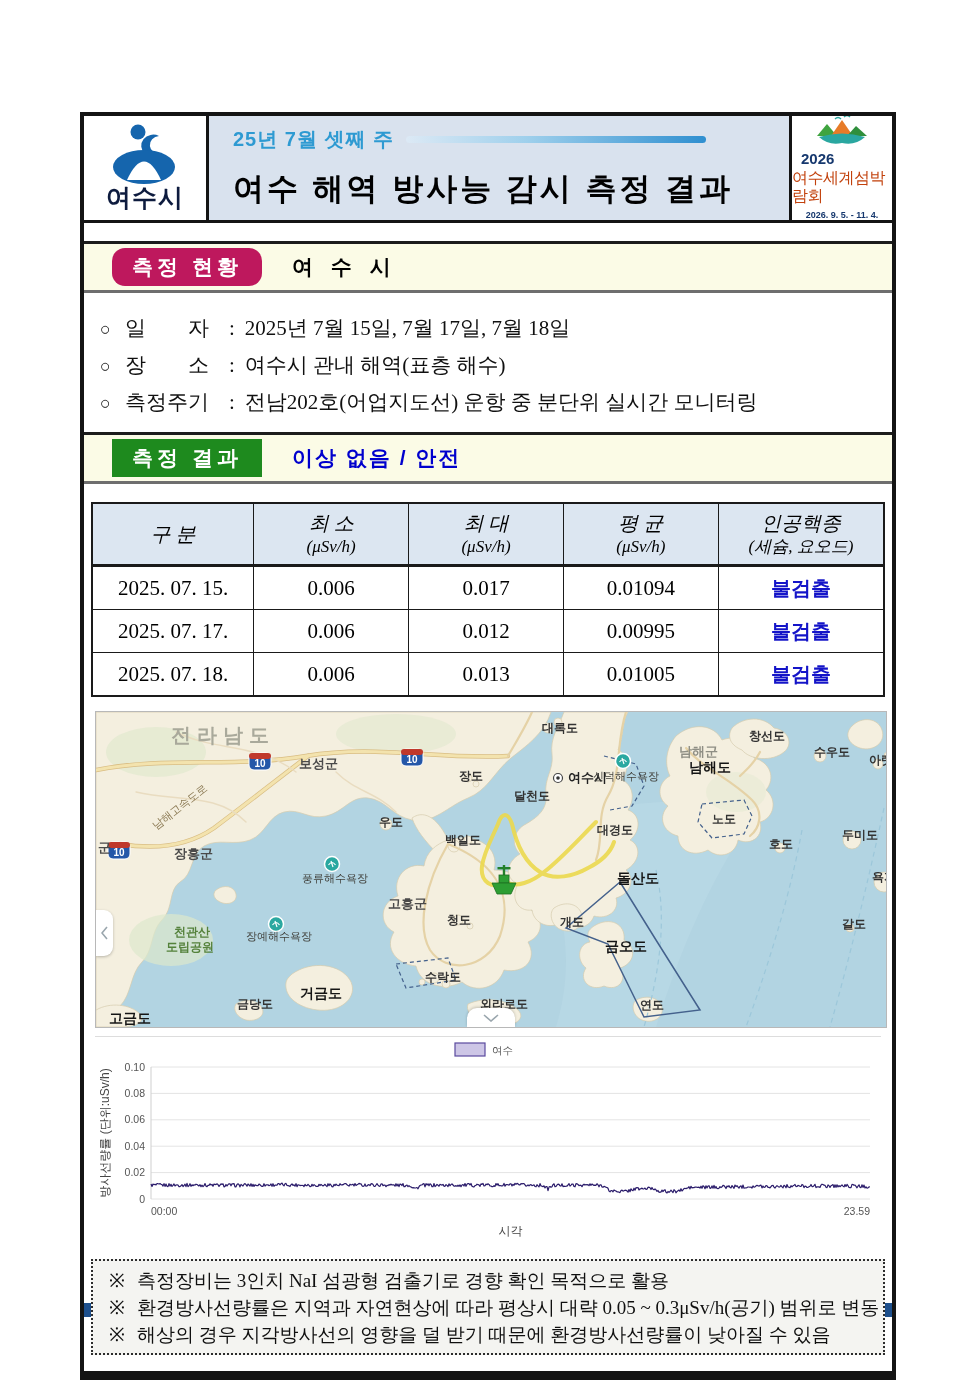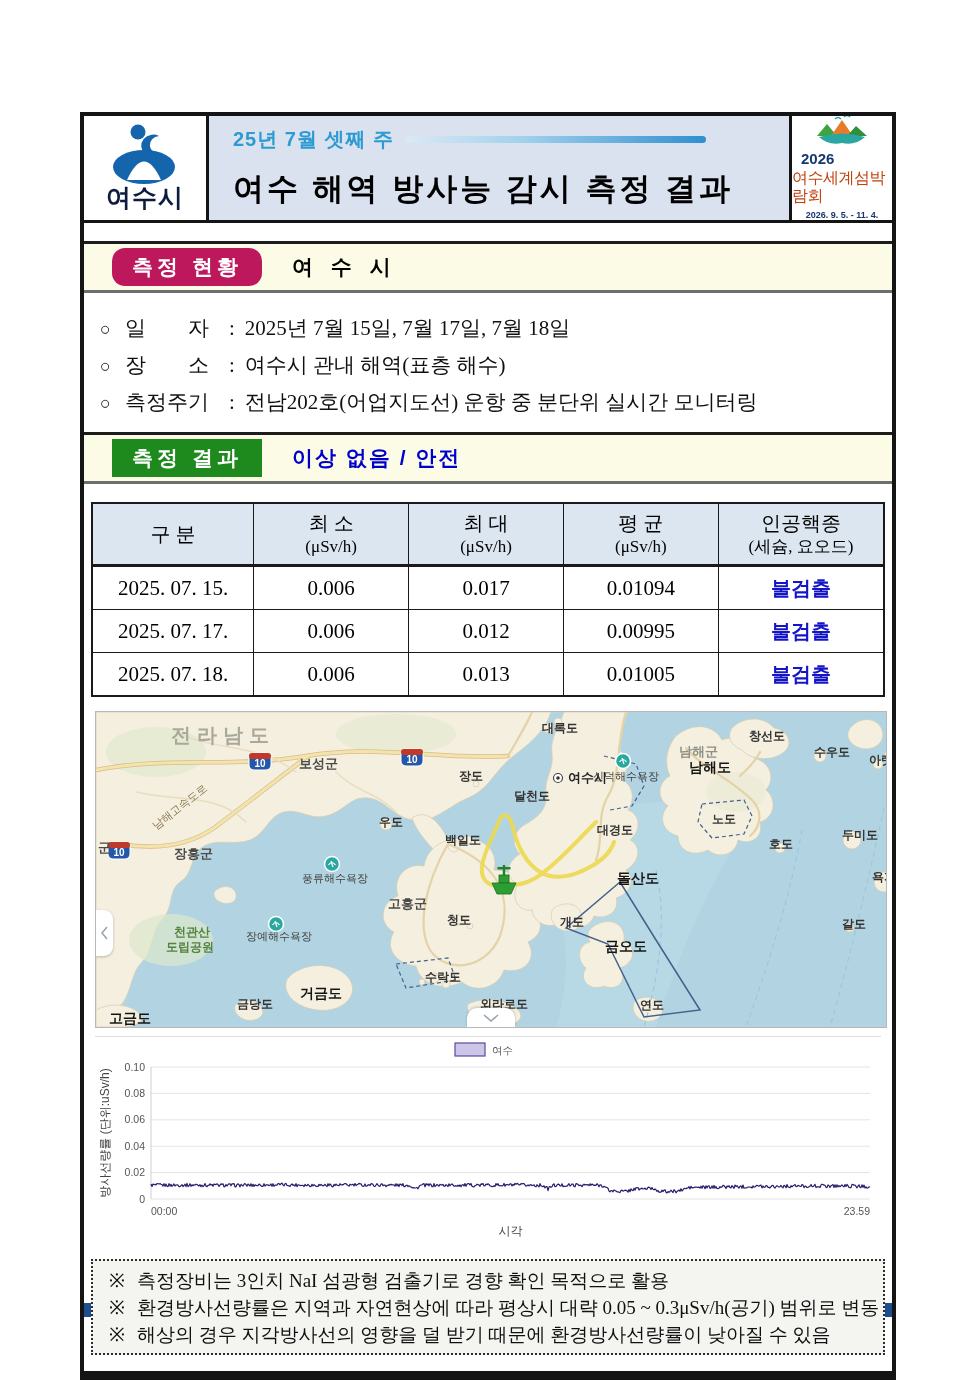--- a/index.html
+++ b/index.html
@@ -39,21 +39,21 @@
   .info-row{display:flex;margin:9px 0;align-items:baseline;}
   .bullet{font-size:18px;margin-right:14px;}
   .info-label{white-space:pre;min-width:94px;}
   .colon{margin:0 10px;}
 
   
   .data-table{width:calc(100% - 14px);margin:18px 7px 0;border-collapse:collapse;text-align:center;
               font-family:"Liberation Serif","DejaVu Serif",serif;border:2px solid #1a1a1a;}
   .data-table th,.data-table td{border:1.5px solid #1a1a1a;}
   .data-table thead th{background:#dce6f1;font-weight:normal;font-size:20px;height:58px;line-height:1.3;}
-  .data-table thead tr{border-bottom:3px solid #1a1a1a;}
+  .data-table thead tr{border-bottom:3px solid #1a1a1a;font-style:italic;}
   .data-table thead .u{font-size:17px;}
   .data-table tbody td{font-size:21px;height:40px;background:#fff;}
   .data-table td.nuclide{color:#1414c8;font-weight:bold;font-size:20px;}
 
   
   .map-wrap{position:relative;margin:14px 11px 0;border:1px solid #b8b8b8;width:790px;height:315px;
             overflow:hidden;box-sizing:content-box;background:#b2d4e2;}
   .map-btn-left{position:absolute;left:0;top:198px;width:17px;height:46px;background:#fff;
                 border-radius:0 9px 9px 0;box-shadow:0 1px 3px rgba(0,0,0,.25);
                 display:flex;align-items:center;justify-content:center;}

